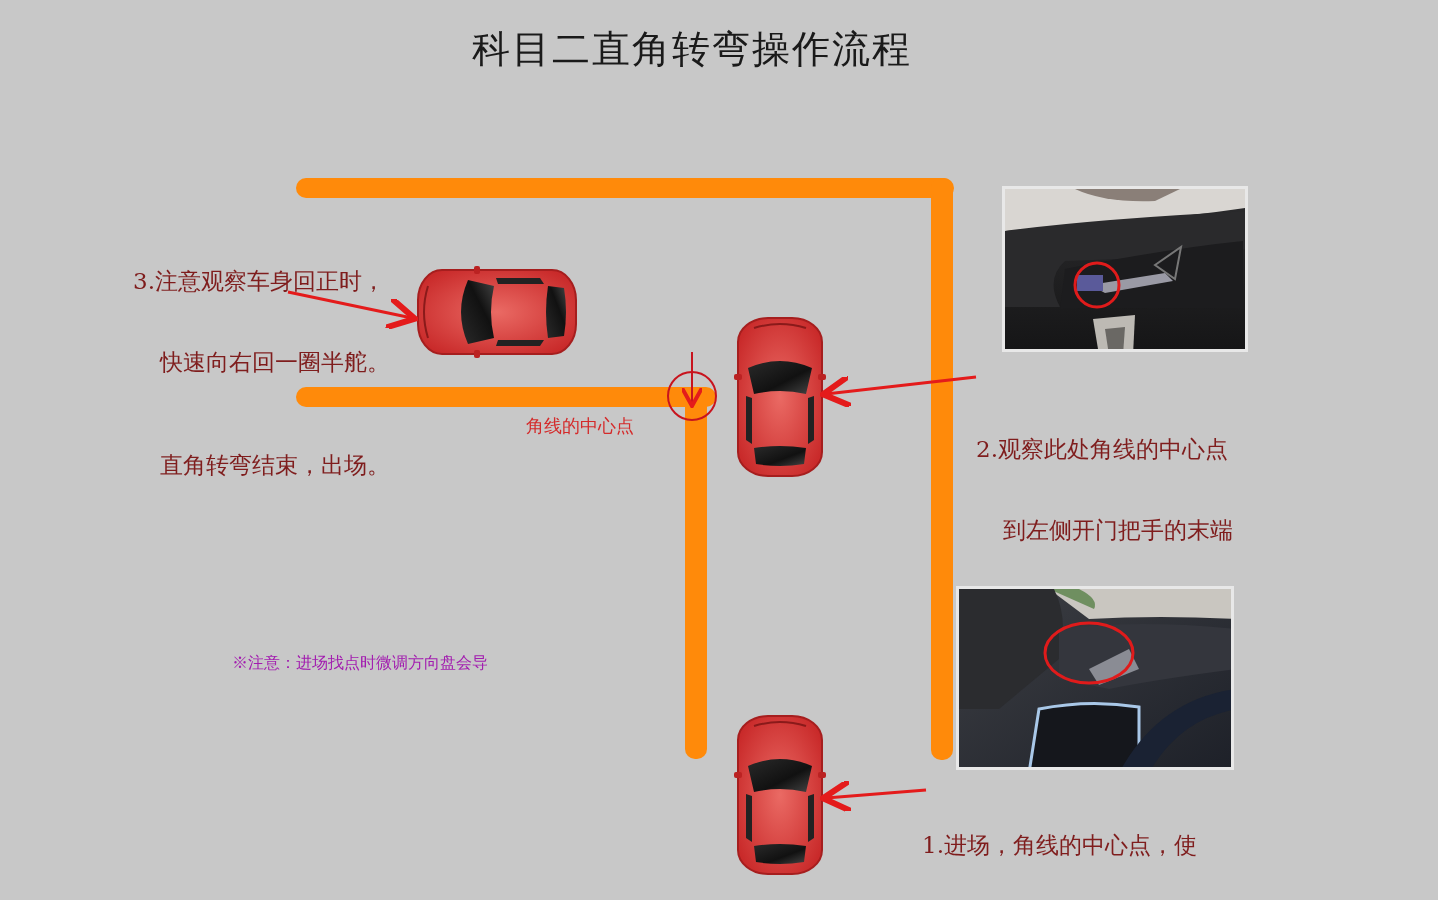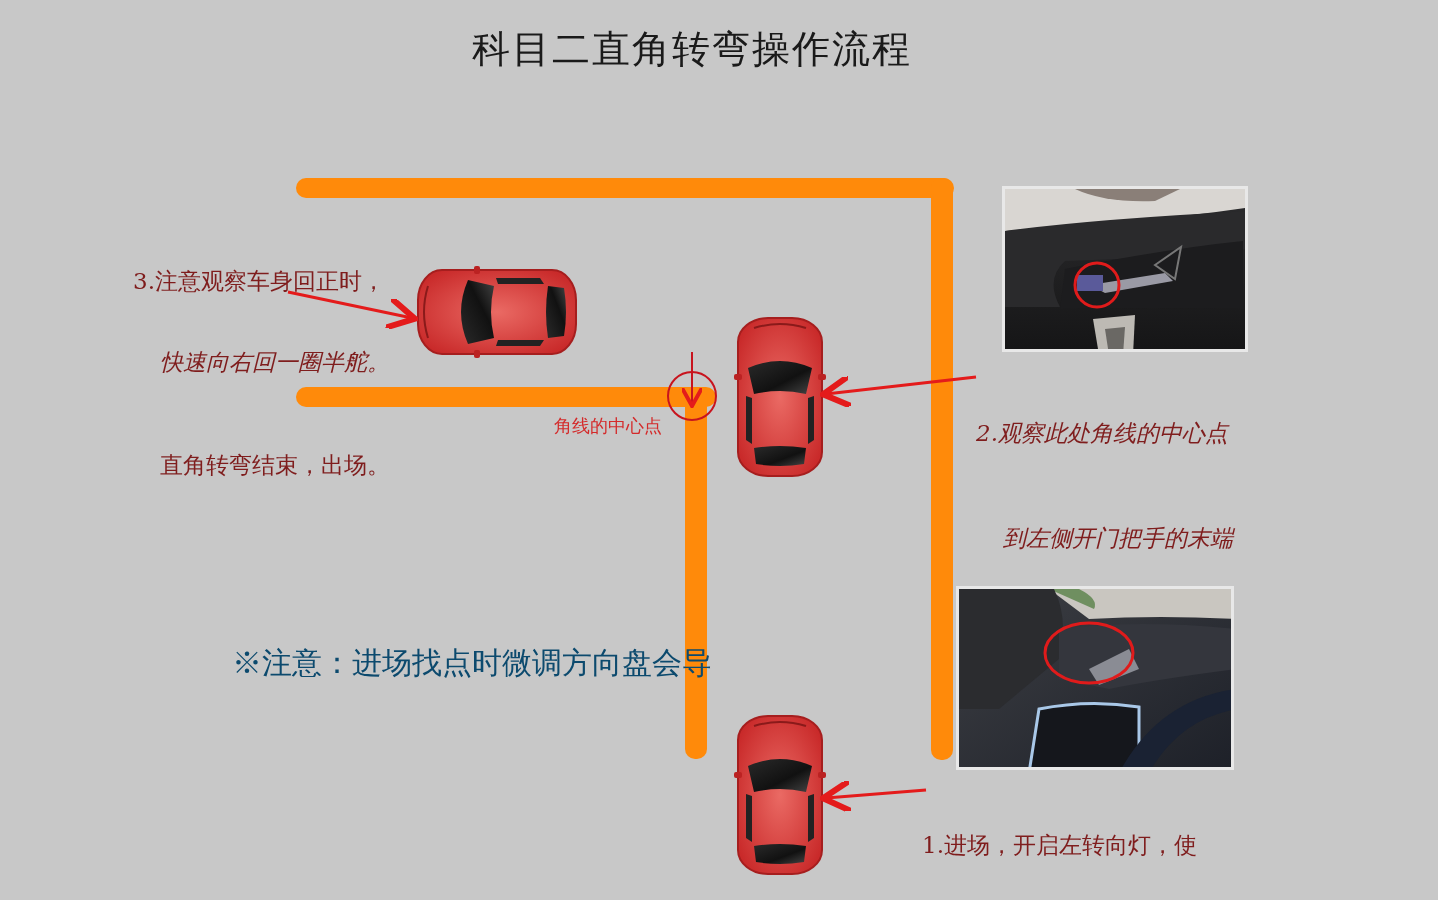--- a/index.html
+++ b/index.html
@@ -9,61 +9,61 @@
     font-family: "DejaVu Serif", "Liberation Serif", serif;
   }
   .title {
     position: absolute; left: 0; width: 1264px; top: 24px; padding-left: 120px; box-sizing: border-box;
     text-align: center; font-size: 38px; color: #1a1a1a; letter-spacing: 2px;
   }
   .line { position: absolute; background: #ff8a0a; border-radius: 10px; }
   .note {
     position: absolute; font-size: 23px; line-height: 27px; color: #7f1d1d; white-space: pre;
   }
-  .warn { position: absolute; font-size: 30px; line-height: 28px; color: #0c4a6e; white-space: pre; }
+  .warn { position: absolute; font-size: 16px; line-height: 28px; color: #a21caf; white-space: pre; }
   .center-label { position: absolute; font-size: 18px; color: #d42a2a; }
   .photo {
     position: absolute; border: 3px solid #e8e8e8; box-sizing: border-box; overflow: hidden;
   }
   svg.overlay { position: absolute; left: 0; top: 0; pointer-events: none; }
   .car { position: absolute; }
 </style>
 </head>
 <body>
 
 <div class="title">科目二直角转弯操作流程</div>
 
 <div class="line" style="left:296px; top:178px; width:658px; height:20px;"></div>
 <div class="line" style="left:931px; top:178px; width:22px; height:582px;"></div>
 <div class="line" style="left:296px; top:387px; width:420px; height:20px;"></div>
 <div class="line" style="left:685px; top:387px; width:22px; height:372px;"></div>
 
 <div class="note" style="left:133px; top:214px;">
   <div><span>3.</span><span>注意观察车身回正时，</span></div>
-  <div style="padding-left:27px;font-style:italic;">快速向右回一圈半舵。</div>
+  <div style="padding-left:27px;">快速向右回一圈半舵。</div>
   <div style="padding-left:27px;margin-top:22px;">直角转弯结束，出场。</div>
 </div>
 
-<div class="note" style="left:976px; top:366px;font-style:italic;">
+<div class="note" style="left:976px; top:382px;">
   <div><span>2.</span><span>观察此处角线的中心点</span></div>
-  <div style="padding-left:27px;margin-top:24px;">到左侧开门把手的末端</div>
+  <div style="padding-left:27px;">到左侧开门把手的末端</div>
   <div style="padding-left:27px;">时，向左快速打满舵。</div>
 </div>
 
 <div class="note" style="left:922px; top:778px;">
-  <div><span>1.</span><span>进场，开启左转向灯，使</span></div>
+  <div><span>1.</span><span>进场，角线的中心点，使</span></div>
   
   
 </div>
 
 <div class="warn" style="left:232px; top:593px;">
   <div>※注意：进场找点时微调方向盘会导</div>
 </div>
 
-<div class="center-label" style="left:554px; top:414px;">角线的中心点</div>
+<div class="center-label" style="left:526px; top:414px;">角线的中心点</div>
 
 <div class="photo" style="left:1002px; top:186px; width:246px; height:166px;">
   <svg width="246" height="166" viewBox="0 0 246 166">
     <defs>
       <linearGradient id="dg1" x1="0" y1="0" x2="0" y2="1">
         <stop offset="0" stop-color="#2c2c2e"></stop>
           <stop offset="1" stop-color="#151516"></stop>
       </linearGradient>
     </defs>
     <rect width="246" height="166" fill="url(#dg1)"></rect>

